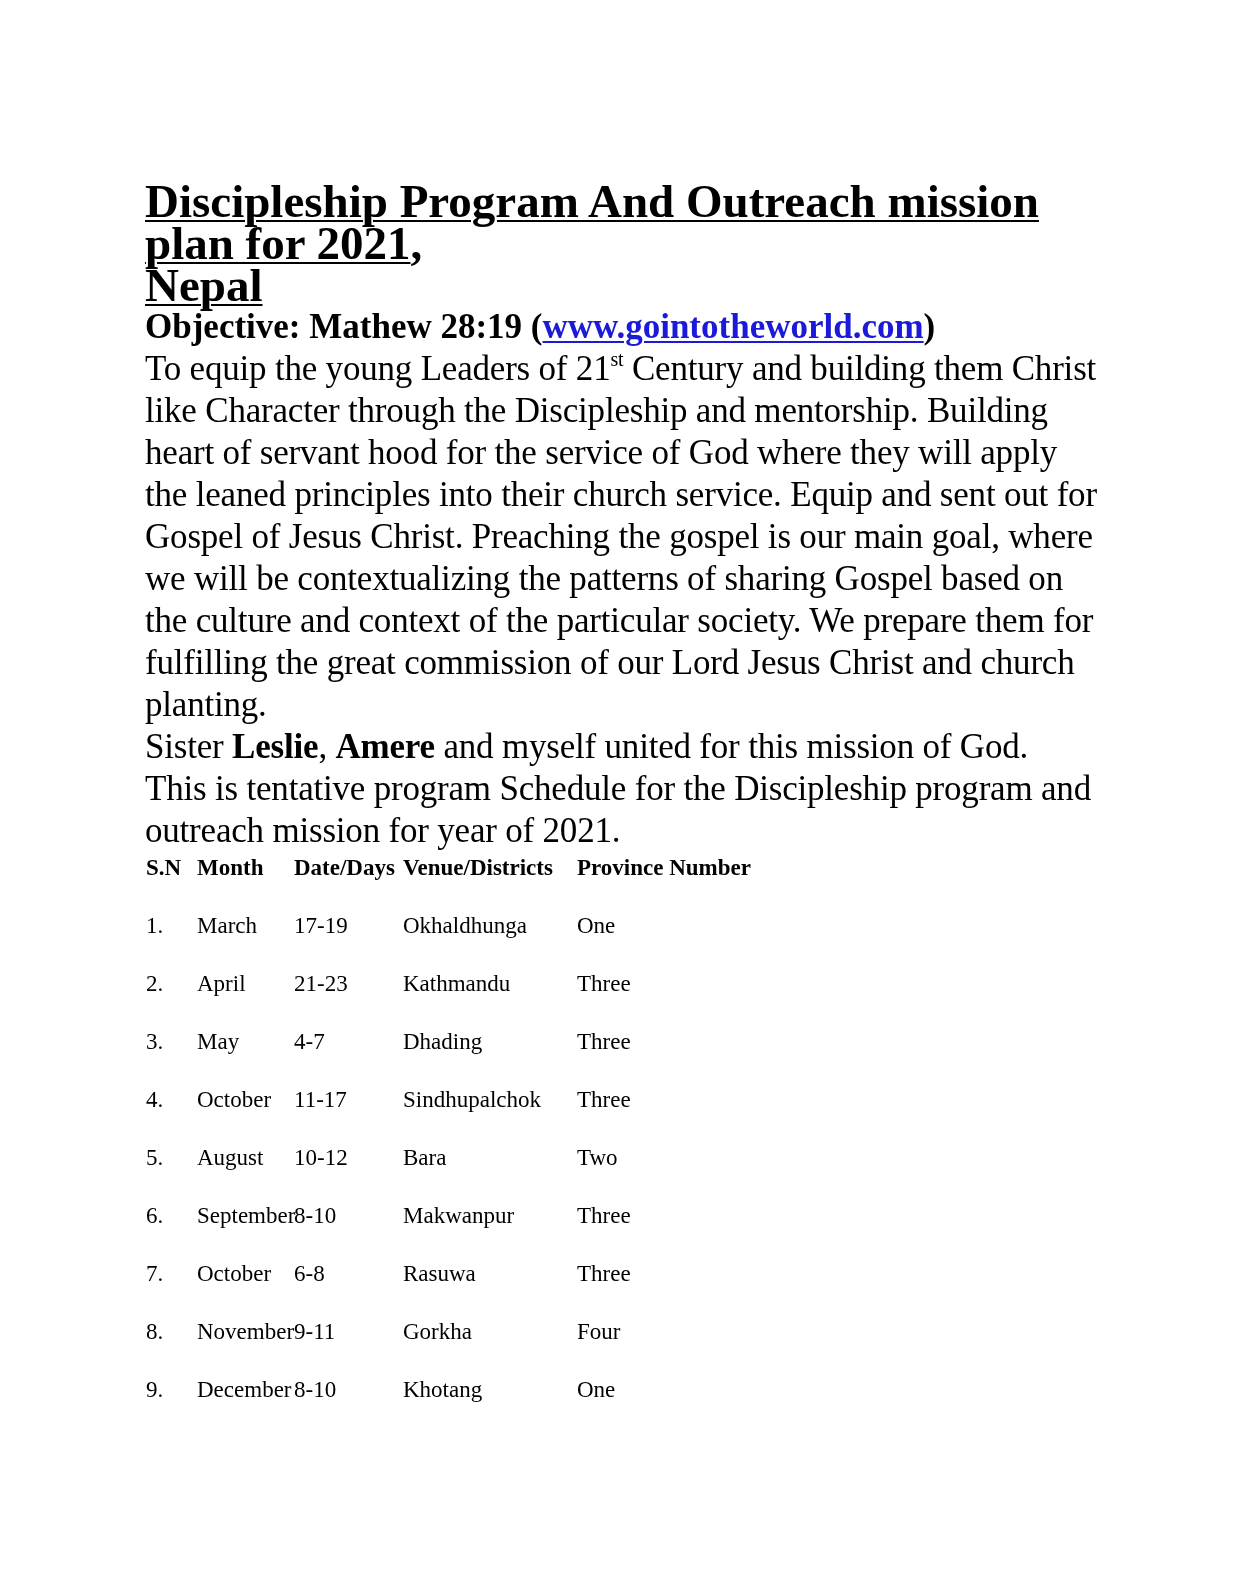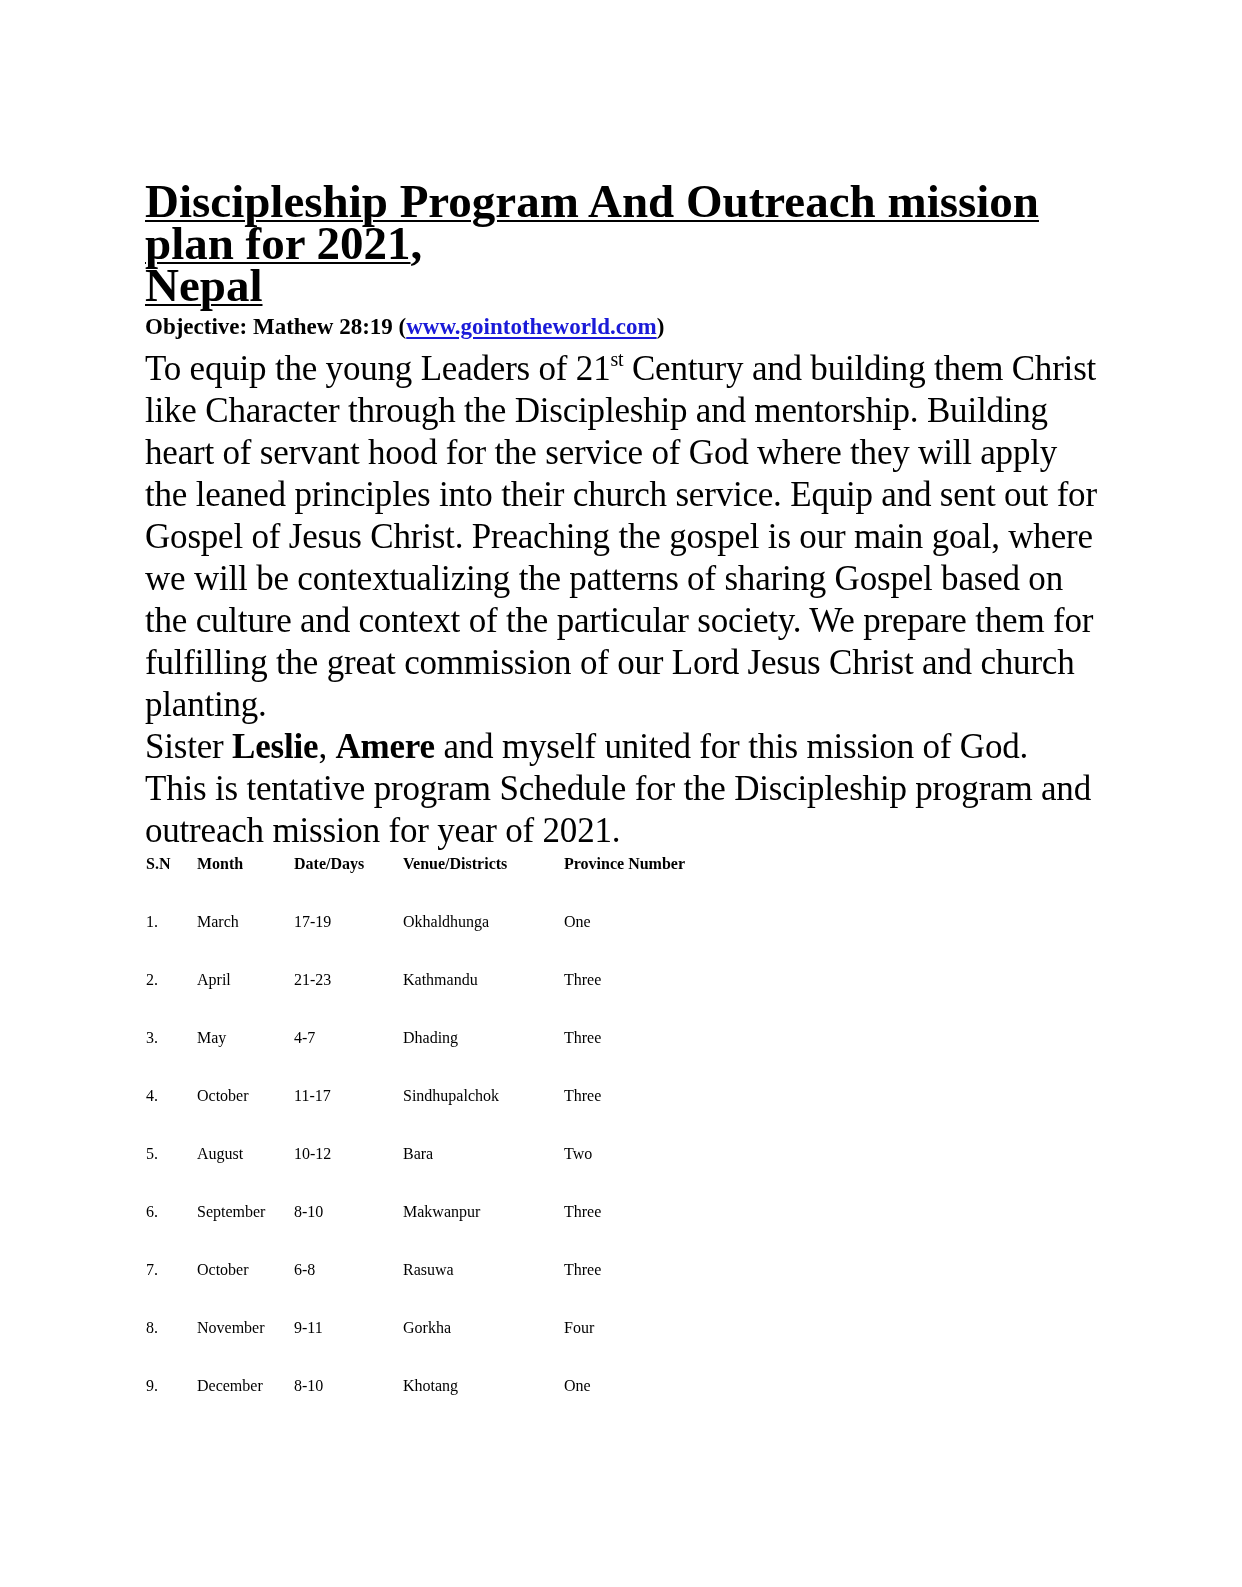--- a/index.html
+++ b/index.html
@@ -27,21 +27,21 @@
       line-height: 42px;
       margin: 0;
     }
     .title .u {
       text-decoration: underline;
       text-decoration-thickness: 2px;
       text-underline-offset: 3px;
     }
     .objective {
       font-weight: bold;
-      font-size: 23px;
+      font-size: 35px;
       line-height: 42px;
       margin: 0;
     }
     .objective a {
       color: #1a1ad8;
       text-decoration: underline;
       text-decoration-thickness: 2px;
       text-underline-offset: 3px;
     }
     .body-text {
@@ -55,40 +55,40 @@
       line-height: 0;
       vertical-align: 14px;
     }
     .body-text b {
       font-weight: bold;
     }
     .schedule {
       position: absolute;
       left: 145px;
       top: 855px;
-      font-size: 16px;
+      font-size: 23px;
     }
     .sched-row {
       position: relative;
       height: 58px;
       width: 700px;
     }
     .sched-row span {
       position: absolute;
       top: 0;
       white-space: nowrap;
     }
     .sched-header span {
       font-weight: bold;
     }
     .c-sn { left: 1px; }
     .c-month { left: 52px; }
     .c-date { left: 149px; }
     .c-venue { left: 258px; }
-    .c-prov { left: 419px; }
+    .c-prov { left: 432px; }
   </style>
 </head>
 <body>
 
 <div class="page">
   <p class="title"><span class="u">Discipleship Program And Outreach mission plan for 2021</span><span>,</span><br><span class="u">Nepal</span></p>
 
   <p class="objective"><span>Objective: Mathew 28:19 (</span><a href="#">www.gointotheworld.com</a><span>)</span></p>
 
   <p class="body-text"><span>To equip the young Leaders of 21</span><sup>st</sup><span> Century and building them Christ like Character through the Discipleship and mentorship. Building heart of servant hood for the service of God where they will apply the leaned principles into their church service. Equip and sent out for Gospel of Jesus Christ. Preaching the gospel is our main goal, where we will be contextualizing the patterns of sharing Gospel based on the culture and context of the particular society. We prepare them for fulfilling the great commission of our Lord Jesus Christ and church planting.</span></p>

